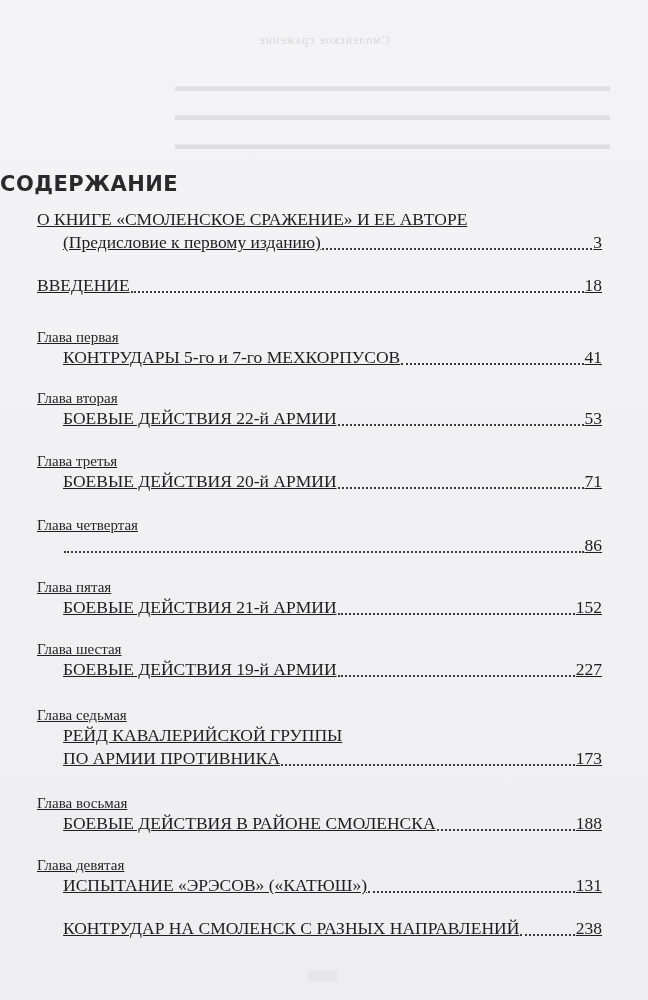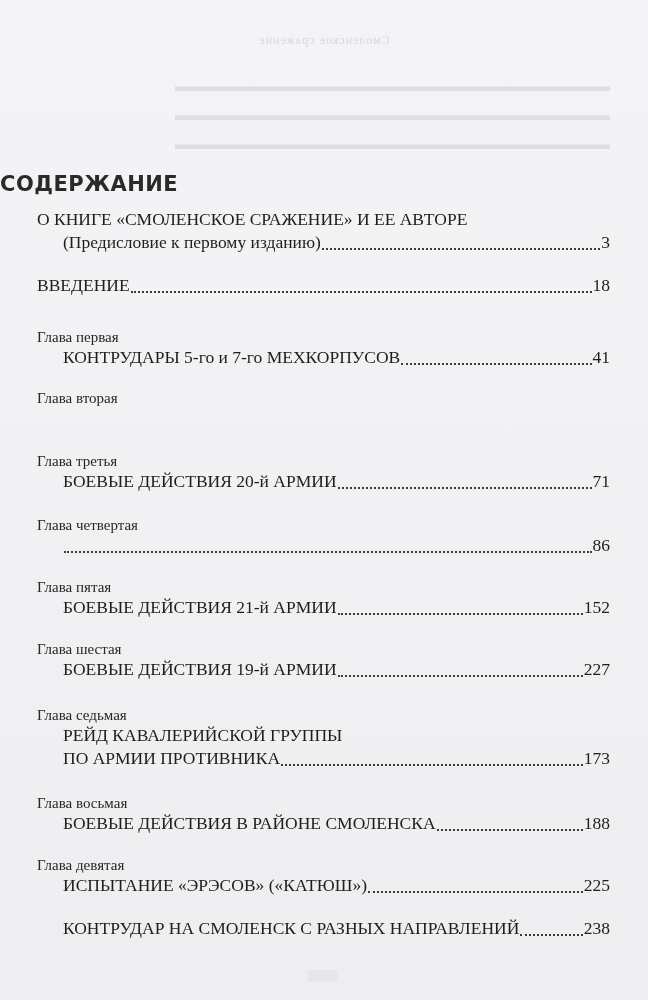--- a/index.html
+++ b/index.html
@@ -36,21 +36,21 @@
     background: #e2e2e5; opacity: 0.6;
   }
   .toc-title {
     position: absolute; top: 158px; left: 0; right: 0;
     text-align: left;
     font-family: "DejaVu Sans", sans-serif;
     font-weight: bold; font-size: 21px; letter-spacing: 0.5px;
     color: #2a2a2a;
   }
   .toc { position: absolute; left: 37px; right: 38px; top: 0; }
-  .entry { position: absolute; left: 0; right: 0; }
+  .entry { position: absolute; left: 0; right: 8px; text-decoration: underline; }
   .label {
     font-size: 15px; line-height: 18px; color: #262626;
   }
   .line {
     display: flex; align-items: flex-end;
     font-size: 17.5px; line-height: 23px;
     white-space: nowrap;
   }
   .line.indent { padding-left: 26px; }
   .line .text { flex: 0 0 auto; }
@@ -100,20 +100,25 @@
       <div class="label">Глава первая</div>
       <div class="line indent">
         <span class="text">КОНТРУДАРЫ 5-го и 7-го МЕХКОРПУСОВ</span>
         <span class="leader"></span>
         <span class="page-num">41</span>
       </div>
     </div>
 
     <div class="entry" style="top:389px;">
       <div class="label">Глава вторая</div>
+      <div class="line indent">
+        <span class="text">БОЕВЫЕ ДЕЙСТВИЯ 22-й АРМИИ</span>
+        <span class="leader"></span>
+        <span class="page-num">53</span>
+      </div>
     </div>
 
     <div class="entry" style="top:452px;">
       <div class="label">Глава третья</div>
       <div class="line indent">
         <span class="text">БОЕВЫЕ ДЕЙСТВИЯ 20-й АРМИИ</span>
         <span class="leader"></span>
         <span class="page-num">71</span>
       </div>
     </div>
@@ -161,21 +166,21 @@
         <span class="leader"></span>
         <span class="page-num">188</span>
       </div>
     </div>
 
     <div class="entry" style="top:856px;">
       <div class="label">Глава девятая</div>
       <div class="line indent">
         <span class="text">ИСПЫТАНИЕ «ЭРЭСОВ» («КАТЮШ»)</span>
         <span class="leader"></span>
-        <span class="page-num">225</span>
+        <span class="page-num">131</span>
       </div>
     </div>
 
     <div class="entry" style="top:917px;">
       <div class="line indent">
         <span class="text">КОНТРУДАР НА СМОЛЕНСК С РАЗНЫХ НАПРАВЛЕНИЙ</span>
         <span class="leader"></span>
         <span class="page-num">238</span>
       </div>
     </div>

